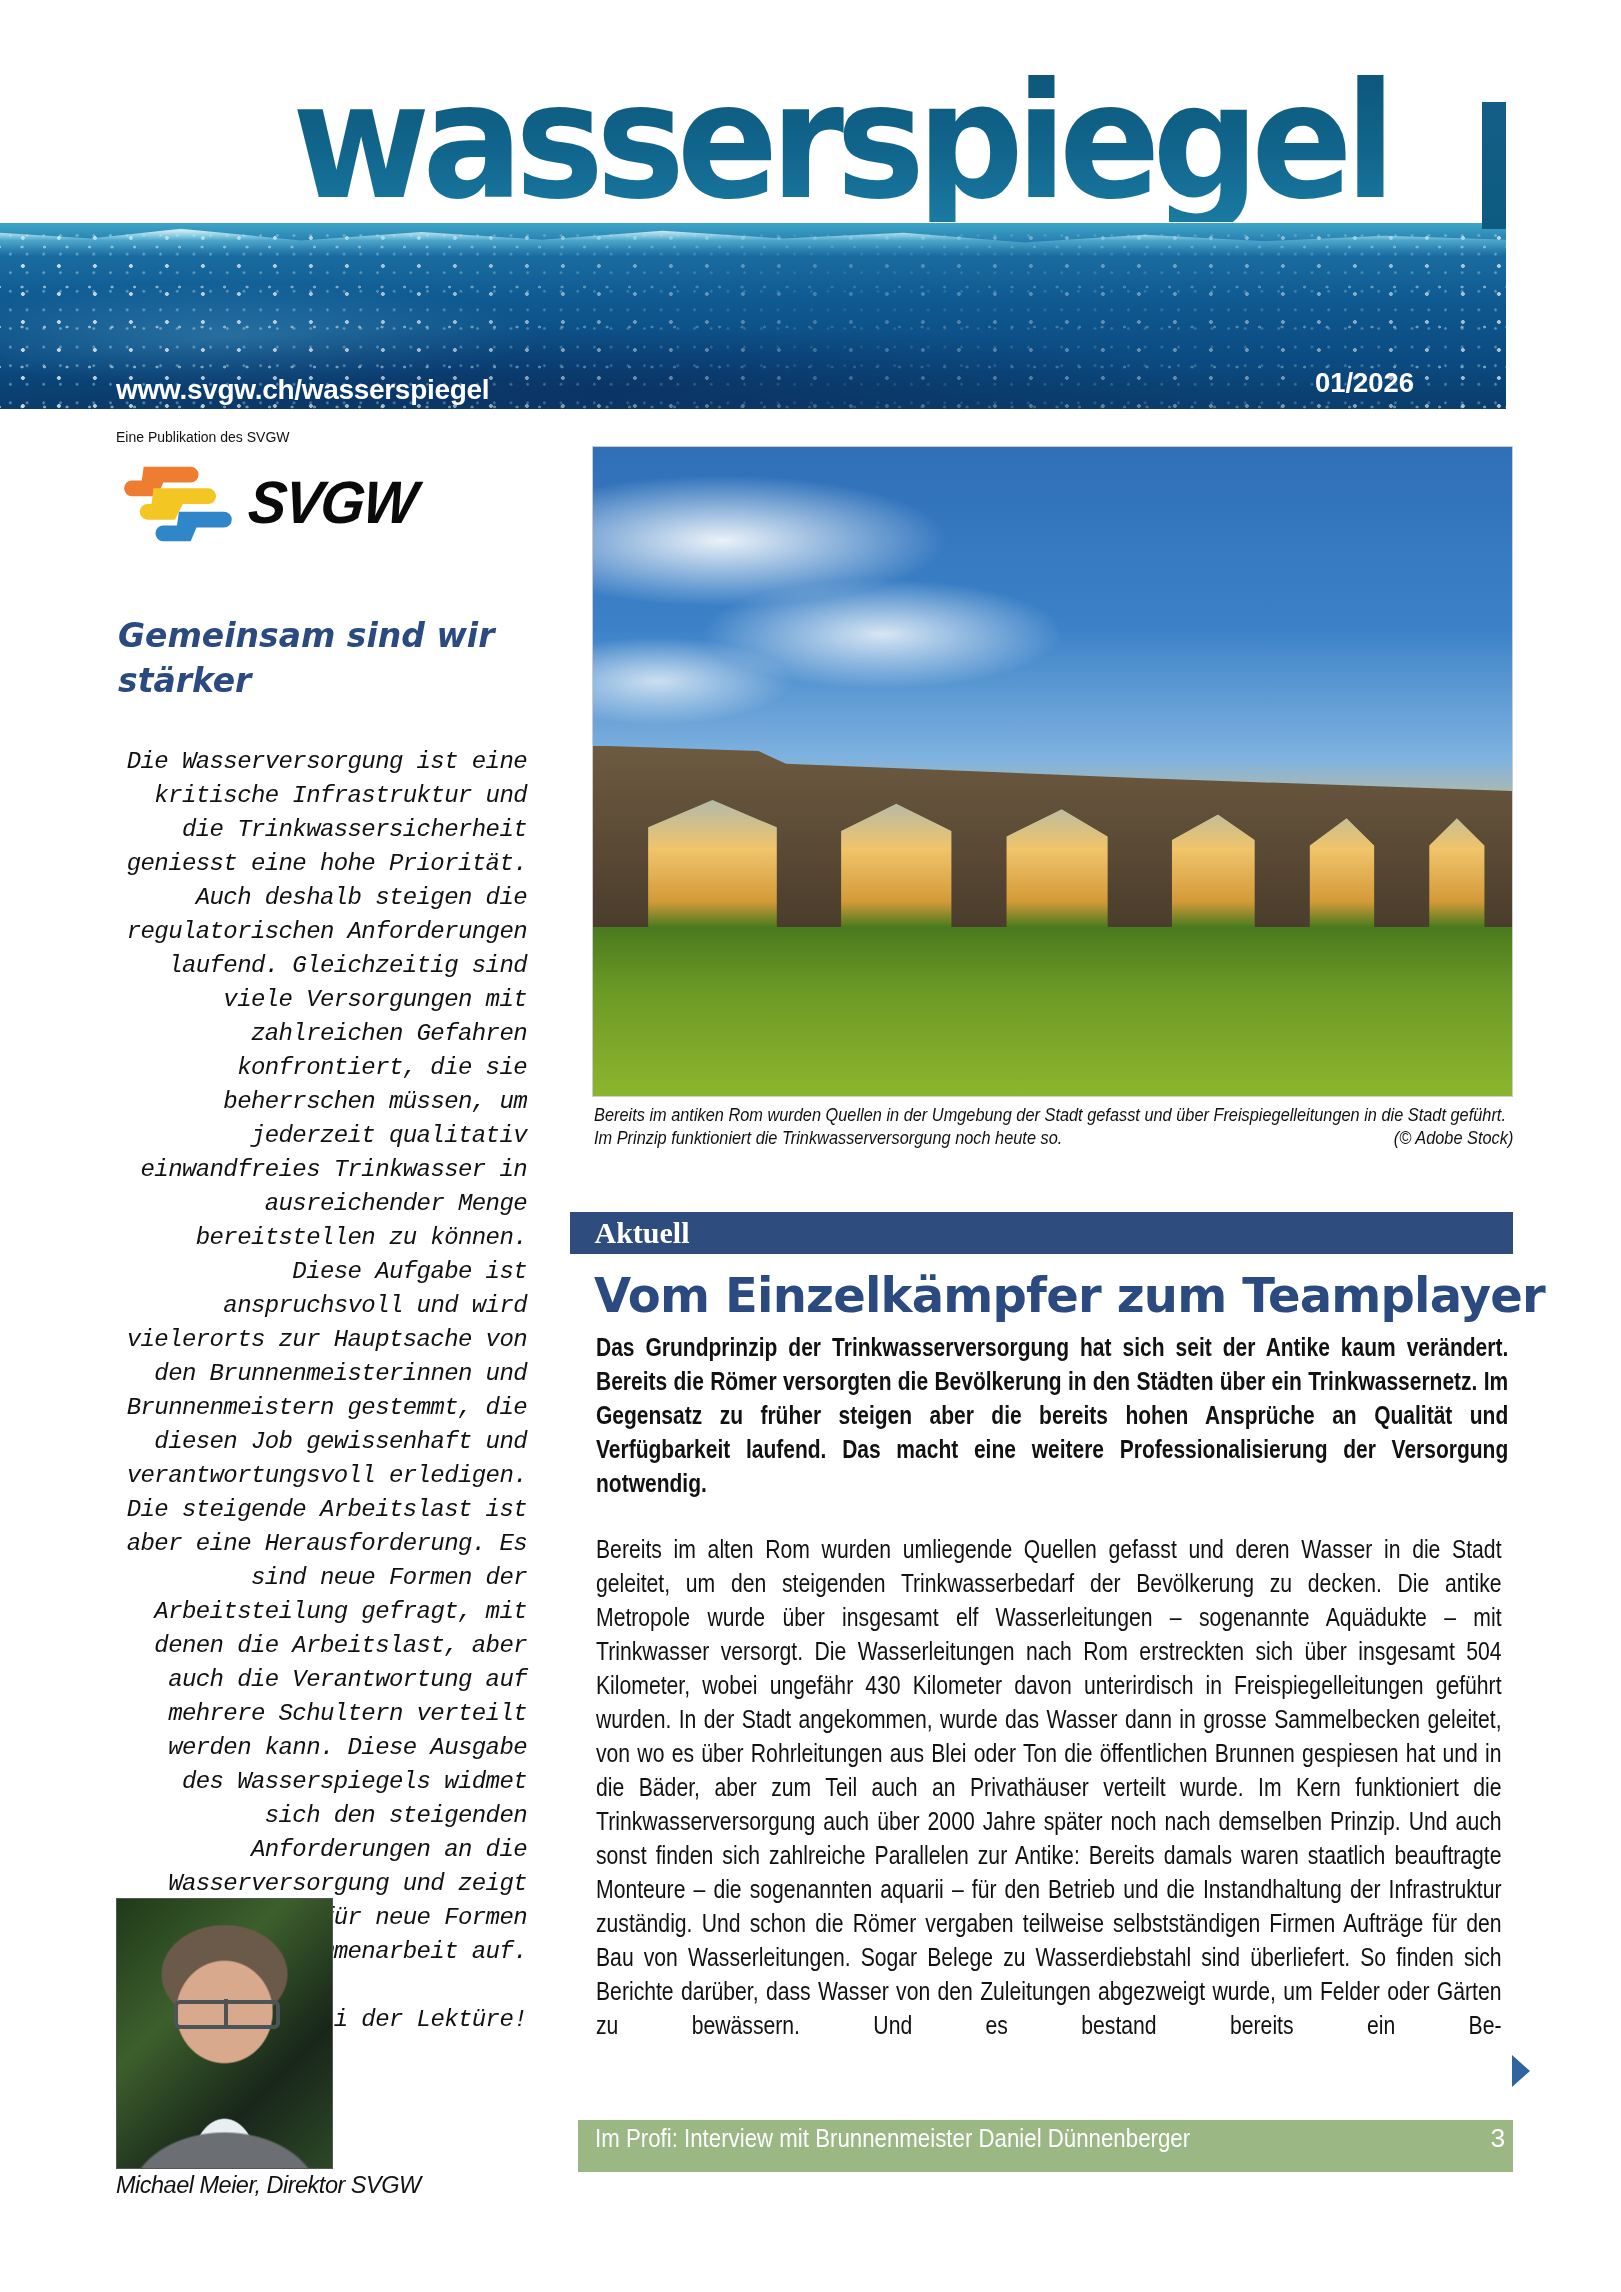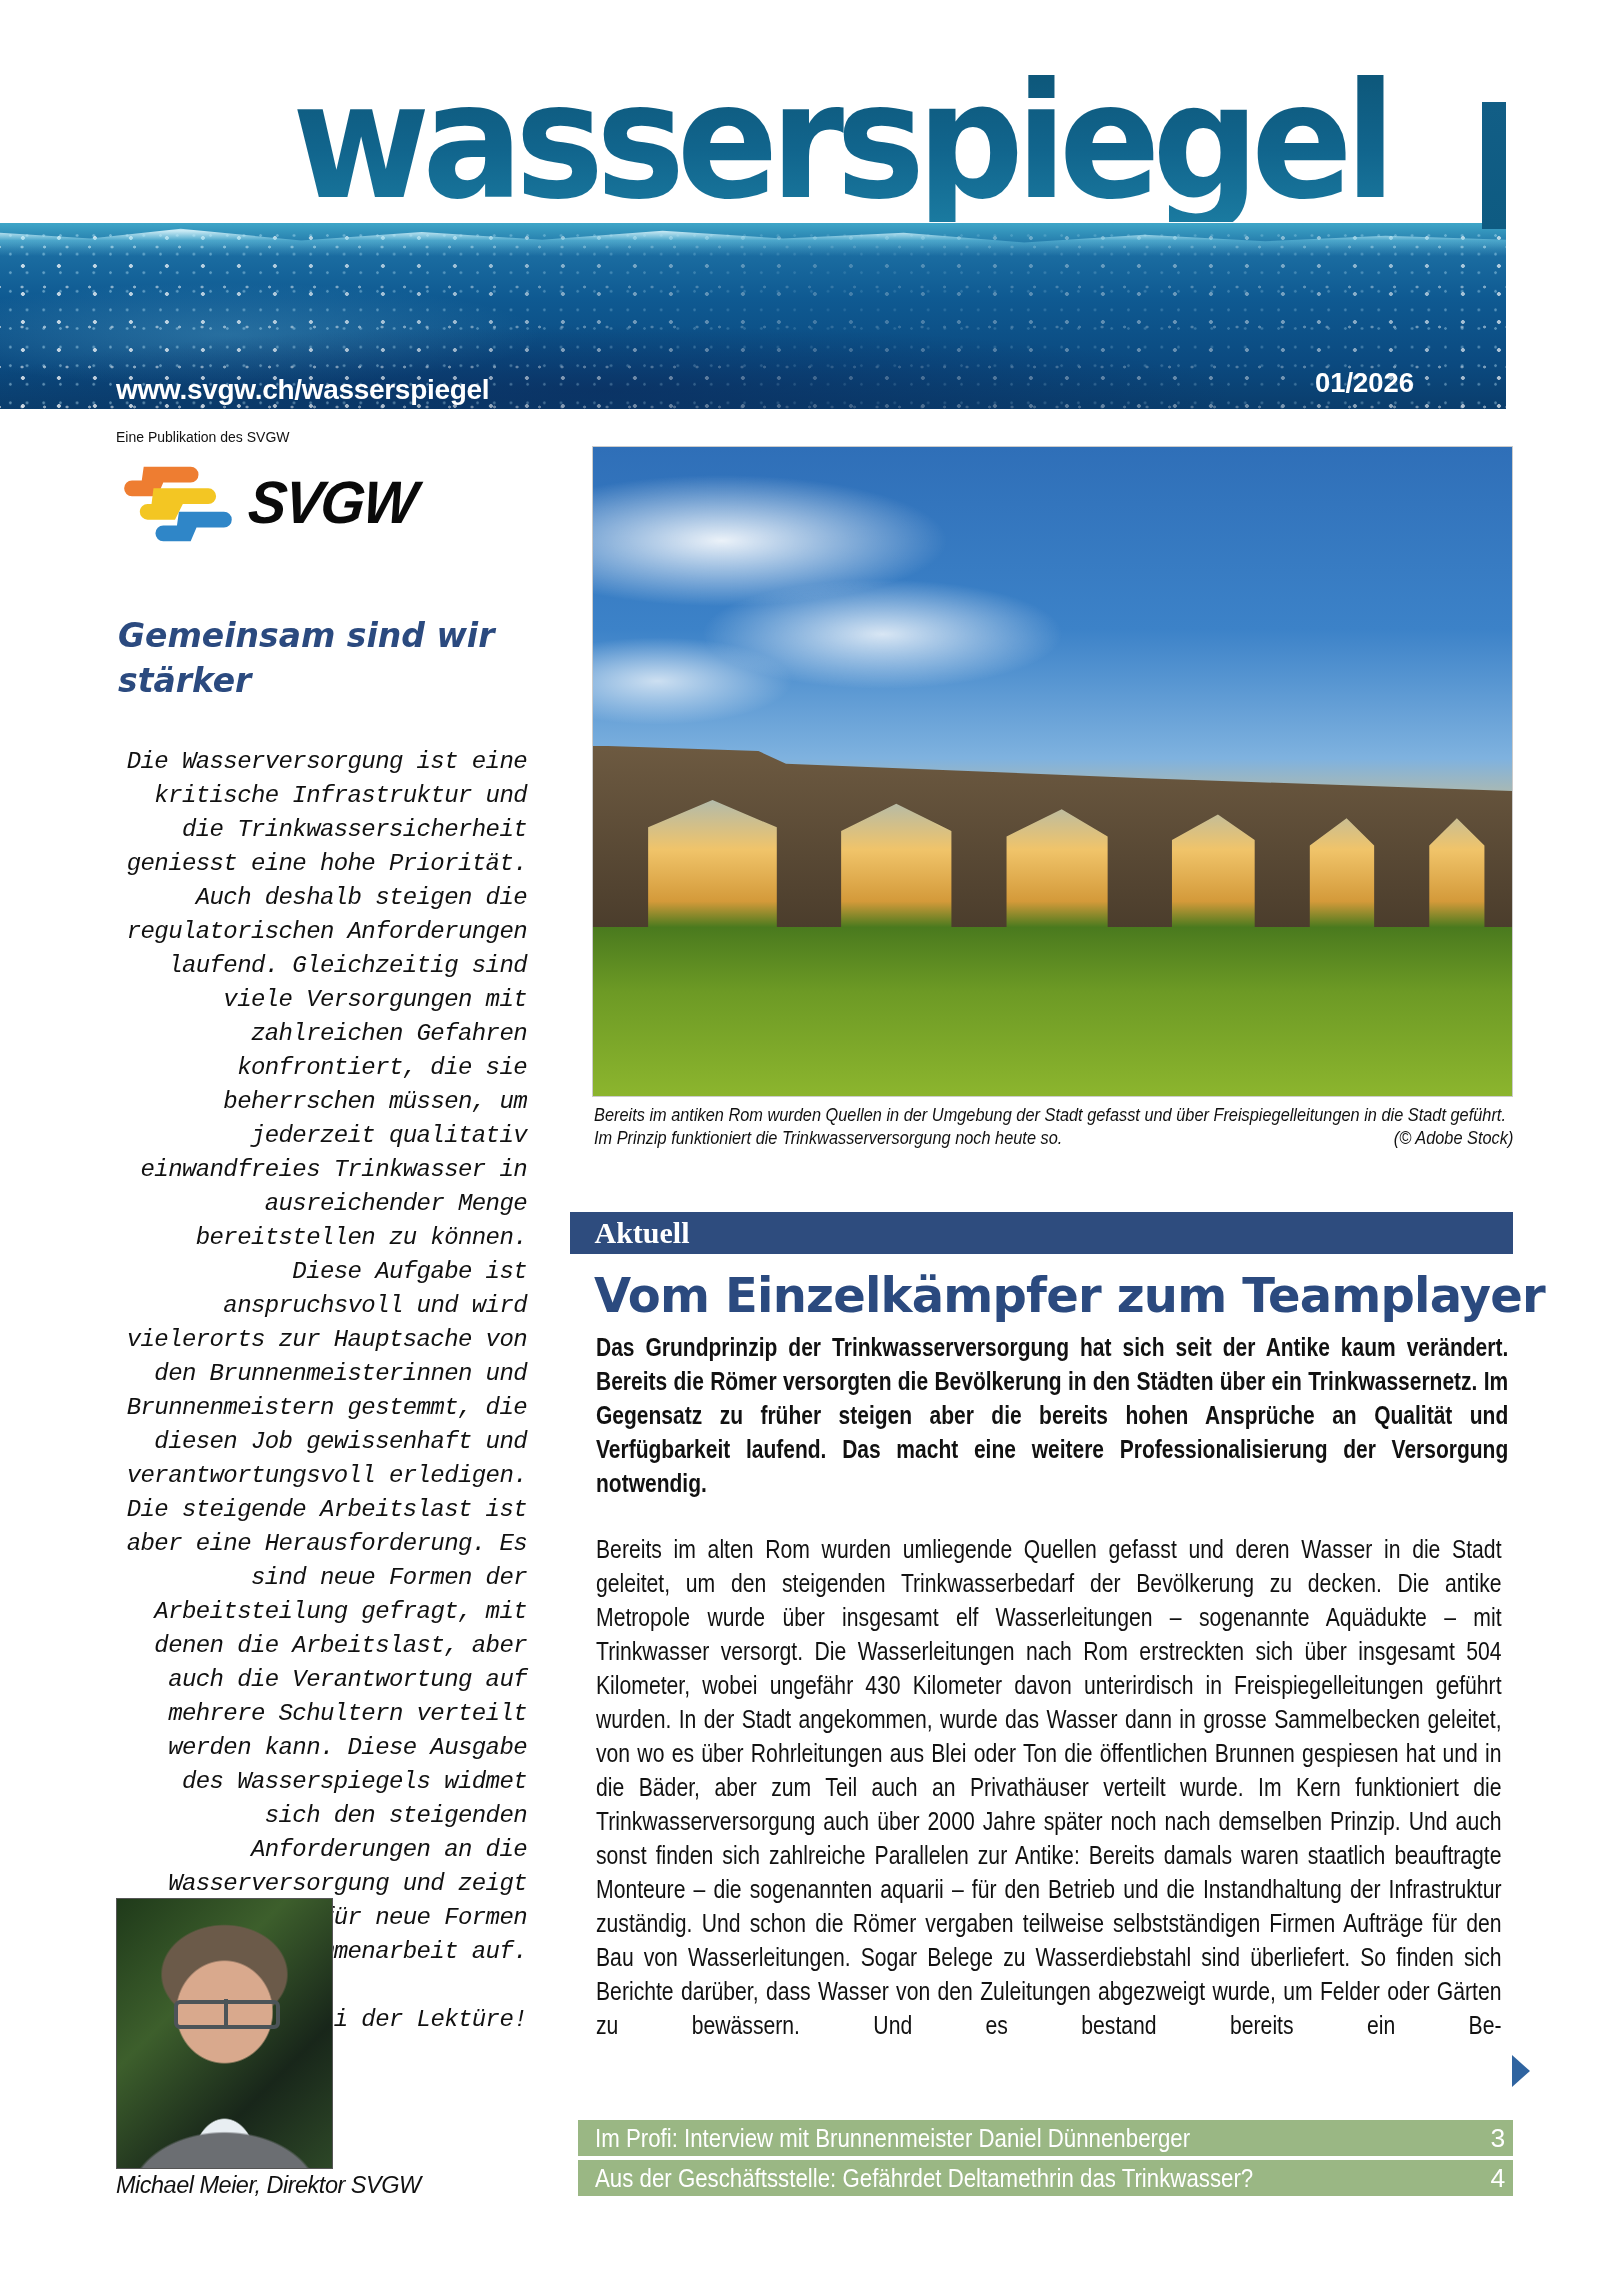--- a/index.html
+++ b/index.html
@@ -166,21 +166,21 @@
       text-align: justify; text-align-last: justify;
     }
     .continue-arrow {
       position: absolute; left: 1512px; top: 2055px; width: 0; height: 0;
       border-top: 16.7px solid transparent; border-bottom: 16.7px solid transparent;
       border-left: 18.6px solid #2f64a0;
     }
 
     .toc { position: absolute; left: 578px; top: 2120px; width: 935px; }
     .toc-item {
-      position: relative; height: 36px; margin-bottom: 3.9px;
+      position: relative; height: 52px; margin-bottom: 3.9px;
       background: #9ab784;
       padding-left: 12px;
     }
     .toc-item .label {
       position: absolute; left: 16.7px; top: 2.9px; white-space: nowrap;
       font-family: "Liberation Sans", sans-serif; font-size: 26.5px; color: #ffffff;
       transform: scaleX(0.84); transform-origin: left top;
     }
     .toc-item .page {
       position: absolute; right: 7.8px; top: 2.9px;
@@ -242,19 +242,15 @@
   <h1 class="article-title">Vom Einzelkämpfer zum Teamplayer</h1>
   <p class="article-lead">Das Grundprinzip der Trinkwasserversorgung hat sich seit der Antike kaum verändert. Bereits die Römer versorgten die Bevölkerung in den Städten über ein Trinkwassernetz. Im Gegensatz zu früher steigen aber die bereits hohen Ansprüche an Qualität und Verfügbarkeit laufend. Das macht eine weitere Professionalisierung der Versorgung notwendig.</p>
   <p class="article-body">Bereits im alten Rom wurden umliegende Quellen gefasst und deren Wasser in die Stadt geleitet, um den steigenden Trinkwasserbedarf der Bevölkerung zu decken. Die antike Metropole wurde über insgesamt elf Wasserleitungen – sogenannte Aquädukte – mit Trinkwasser versorgt. Die Wasserleitungen nach Rom erstreckten sich über insgesamt 504 Kilometer, wobei ungefähr 430 Kilo­meter davon unterirdisch in Freispiegelleitungen geführt wurden. In der Stadt angekommen, wurde das Wasser dann in grosse Sammelbecken geleitet, von wo es über Rohrleitungen aus Blei oder Ton die öffentlichen Brunnen gespiesen hat und in die Bäder, aber zum Teil auch an Privathäuser verteilt wurde. Im Kern funktioniert die Trinkwasserversorgung auch über 2000 Jahre später noch nach demselben Prinzip. Und auch sonst finden sich zahlreiche Parallelen zur Antike: Bereits damals waren staatlich beauftragte Monteure – die sogenannten aqua­rii – für den Betrieb und die Instandhaltung der Infrastruktur zuständig. Und schon die Römer vergaben teilweise selbstständigen Firmen Aufträge für den Bau von Wasserleitungen. Sogar Belege zu Wasserdiebstahl sind überliefert. So finden sich Berichte darüber, dass Wasser von den Zuleitungen abgezweigt wurde, um Felder oder Gärten zu bewässern. Und es bestand bereits ein Be-</p>
   <div class="continue-arrow"></div>
 
   <nav class="toc">
     <div class="toc-item">
       <span class="label">Im Profi: Interview mit Brunnenmeister Daniel Dünnenberger</span>
       <span class="page">3</span>
     </div>
-    <div class="toc-item">
-      <span class="label">Aus der Geschäftsstelle: Gefährdet Deltamethrin das Trinkwasser?</span>
-      <span class="page">4</span>
-    </div>
   </nav>
 </main>
 
 
 </body></html>

